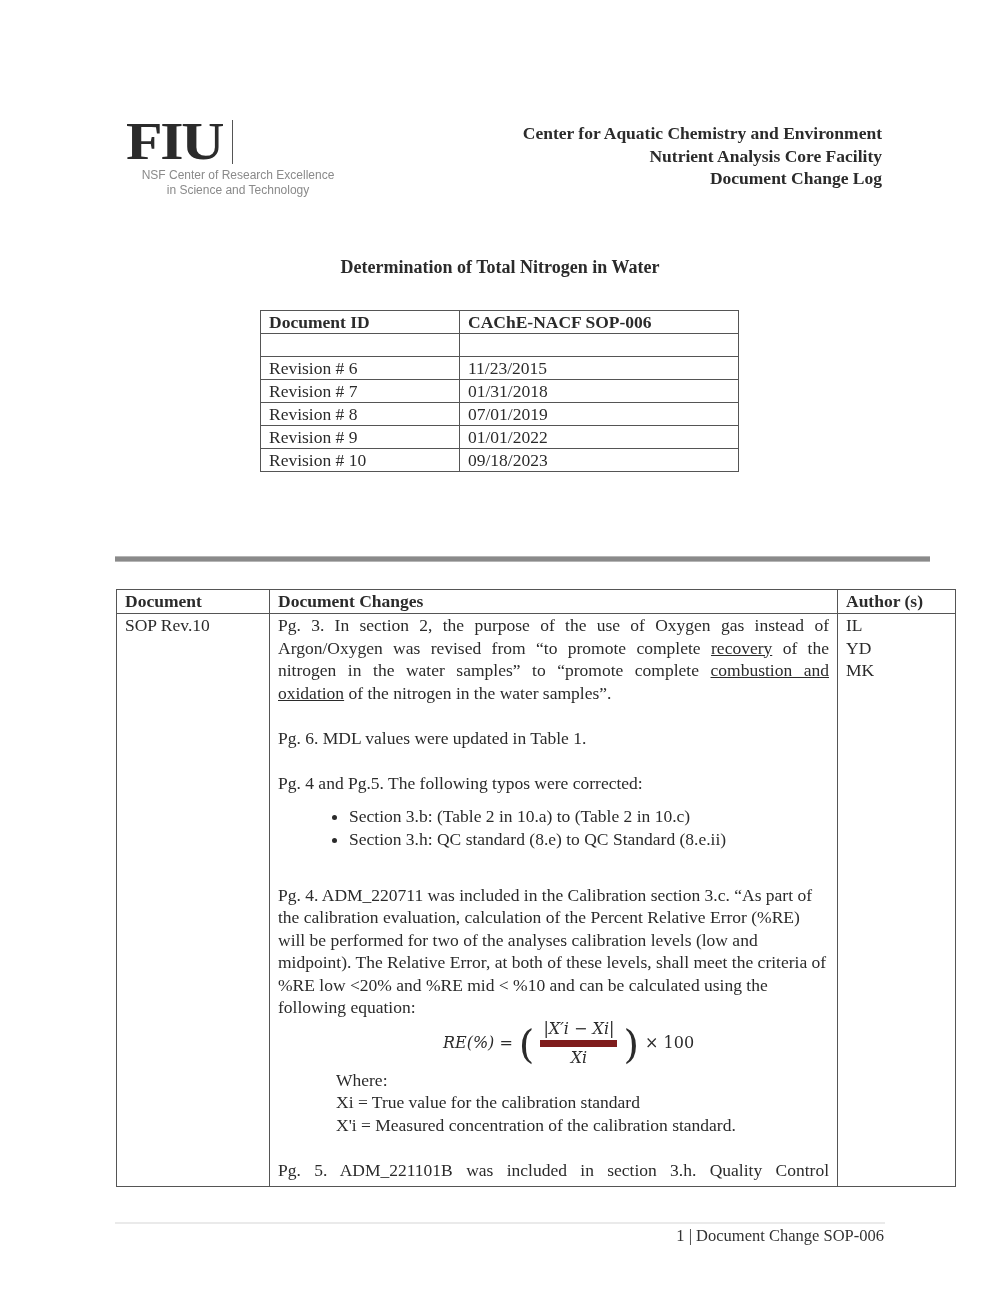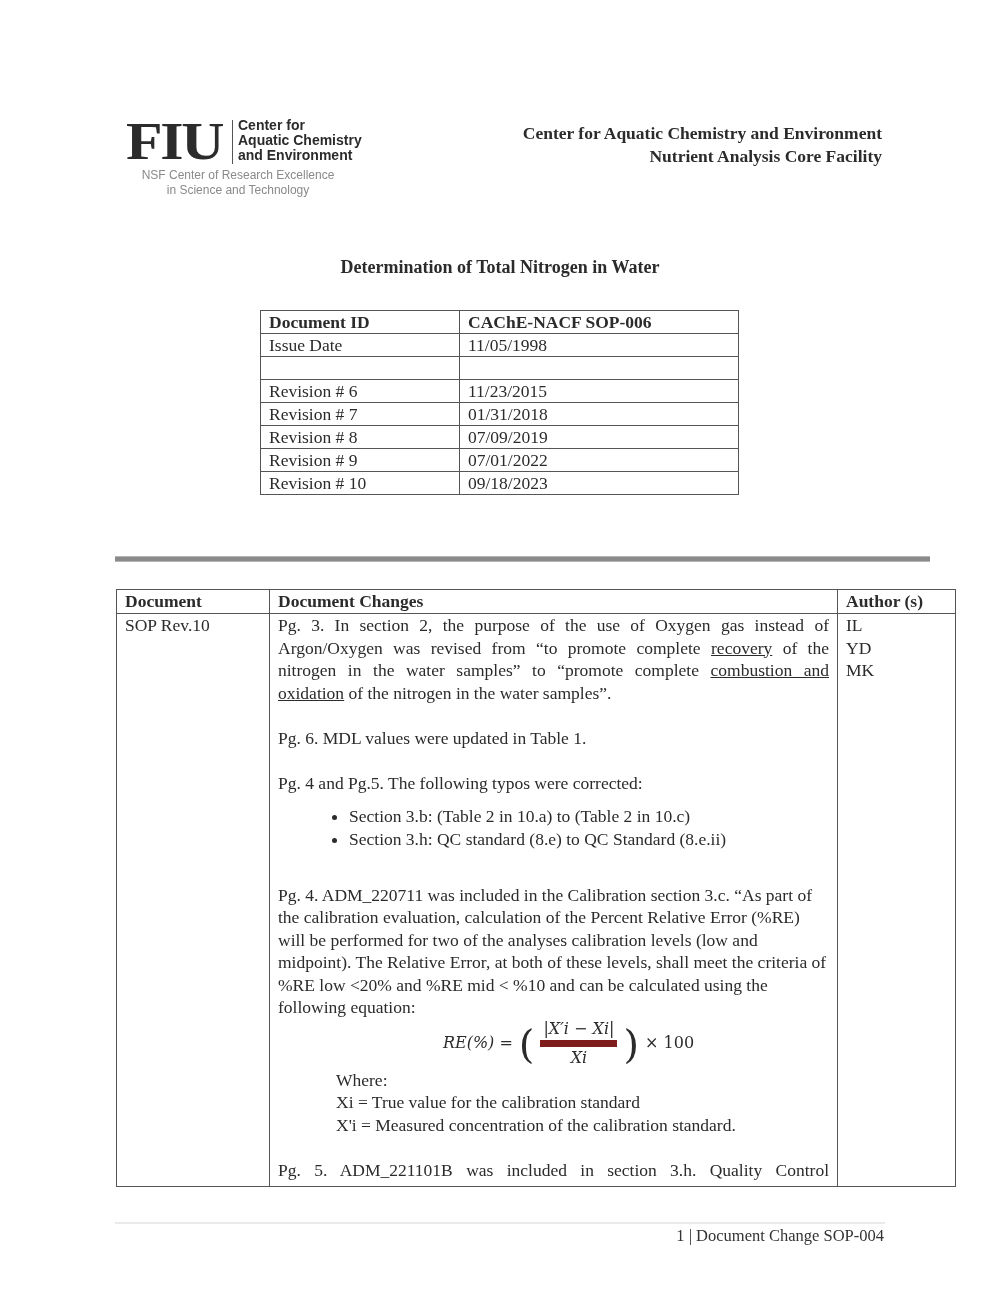--- a/index.html
+++ b/index.html
@@ -87,67 +87,59 @@
     .footer-text {
       position: absolute; right: 116px; top: 1226px; font-size: 16.5px; color: #333;
     }
   </style>
 </head>
 <body>
 
 <div class="logo">
   <div class="logo-fiu">FIU</div>
   <div class="logo-sep"></div>
-  <div class="logo-name">
-    <div>Center for</div>
-    <div>Aquatic Chemistry</div>
-    <div>and Environment</div>
-  </div>
   <div class="logo-sub">
     <div>NSF Center of Research Excellence</div>
     <div>in Science and Technology</div>
   </div>
 </div>
 
 <div class="hdr-right">
   <div>Center for Aquatic Chemistry and Environment</div>
   <div>Nutrient Analysis Core Facility</div>
+  <div>Document Change Log</div>
 </div>
 
 <div class="doc-title">Determination of Total Nitrogen in Water</div>
 
 <table class="info">
   <tbody>
       <tr>
     <td class="b">Document ID</td>
     <td class="b">CAChE-NACF SOP-006</td>
-  </tr>
-  <tr>
-    <td>Issue Date</td>
-    <td>11/05/1998</td>
   </tr>
   <tr>
     <td></td>
     <td></td>
   </tr>
   <tr>
     <td>Revision # 6</td>
     <td>11/23/2015</td>
   </tr>
   <tr>
     <td>Revision # 7</td>
     <td>01/31/2018</td>
   </tr>
   <tr>
     <td>Revision # 8</td>
-    <td>07/09/2019</td>
+    <td>07/01/2019</td>
   </tr>
   <tr>
     <td>Revision # 9</td>
-    <td>07/01/2022</td>
+    <td>01/01/2022</td>
   </tr>
   <tr>
     <td>Revision # 10</td>
     <td>09/18/2023</td>
   </tr>
 </tbody>
   </table>
 
 <div class="sep-bar"></div>
 
@@ -195,13 +187,13 @@
     <td class="col-auth">
       <span class="author-line">IL</span>
       <span class="author-line">YD</span>
       <span class="author-line">MK</span>
     </td>
   </tr>
 </tbody>
   </table>
 
 <div class="footer-line"></div>
-<div class="footer-text">1 | Document Change SOP-004</div>
+<div class="footer-text">1 | Document Change SOP-006</div>
 
 </body></html>

